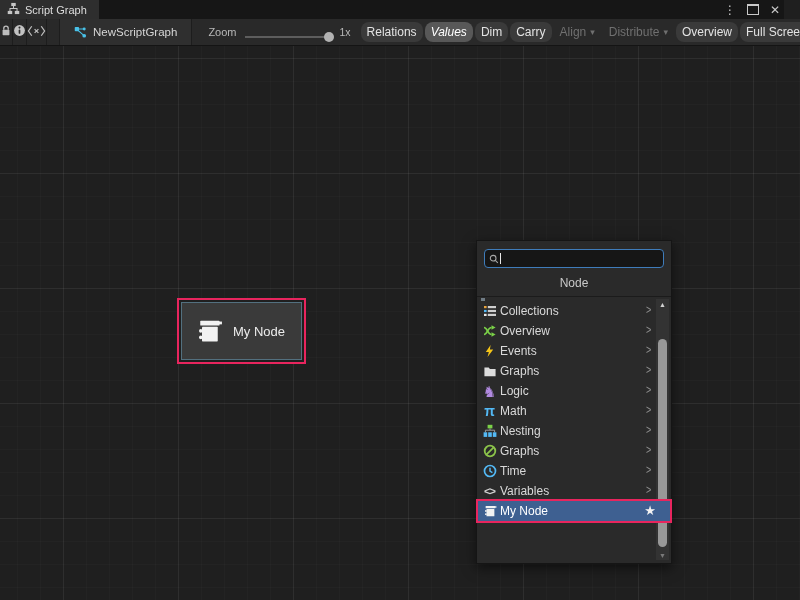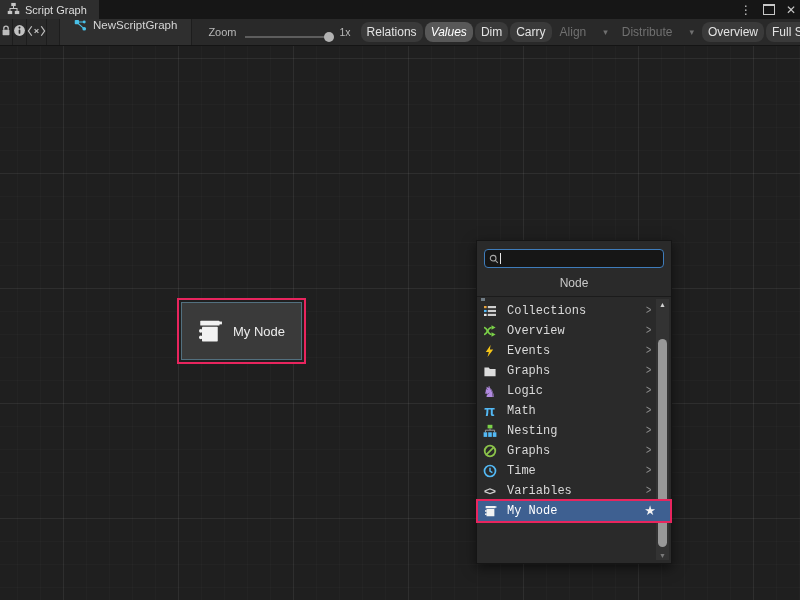--- a/index.html
+++ b/index.html
@@ -2,46 +2,46 @@
 <html><head>
 <meta charset="utf-8">
 <style>
   html,body{margin:0;padding:0;}
   body{width:800px;height:600px;overflow:hidden;background:#1f1f1f;
        font-family:"Liberation Sans","DejaVu Sans",sans-serif;
        -webkit-font-smoothing:antialiased;position:relative;}
   .window{position:absolute;inset:0;}
 
   
-  .tabbar{position:absolute;left:0;top:0;right:0;height:19px;background:#161616;display:flex;align-items:stretch;}
+  .tabbar{position:absolute;left:0;top:0;right:16px;height:19px;background:#161616;display:flex;align-items:stretch;}
   .tab{display:flex;align-items:center;gap:5px;background:#2e2e2e;padding:0 10px 0 7px;min-width:82px;}
   .tab-label{font-size:11px;color:#dedede;white-space:nowrap;}
   .winctl{position:absolute;right:4px;top:0;height:19px;display:flex;align-items:center;gap:11px;}
   .menu-dots{color:#c8c8c8;font-size:12px;line-height:1;}
   .maxbox{width:10px;height:8px;border:1px solid #c8c8c8;border-top-width:2px;}
   .closex{color:#c8c8c8;font-size:12px;line-height:1;}
 
   
   .toolbar{position:absolute;left:0;top:19px;right:0;height:26px;background:#292929;
            border-bottom:1px solid #141414;display:flex;align-items:center;overflow:hidden;}
   .itbtn{height:26px;display:flex;align-items:center;justify-content:center;border-right:1px solid #1d1d1d;}
   .itbtn.lock{width:27px;} .itbtn.info{width:32px;} .itbtn.code{width:60px;}
-  .graphbtn{height:26px;display:flex;gap:6px;background:#2f2f2f;
+  .graphbtn{height:26px;display:flex;align-items:center;gap:6px;background:#2f2f2f;
             margin-left:12px;padding:0 14px;border-left:1px solid #1d1d1d;border-right:1px solid #1d1d1d;}
   .graphbtn span{font-size:11.5px;color:#d6d6d6;white-space:nowrap;}
   .zoomgrp{display:flex;align-items:flex-end;margin-left:16px;}
   .zoomlbl{font-size:11px;color:#b8b8b8;margin-right:8px;}
   .ztrack{width:86px;height:2px;background:#5d5d5d;position:relative;}
   .zhandle{position:absolute;right:-3px;top:-4px;width:10px;height:10px;border-radius:50%;background:#b2b2b2;}
   .zval{font-size:10.5px;color:#b8b8b8;margin-left:9px;}
   .tbtns{display:flex;align-items:center;margin-left:8px;}
   .tbtn{height:20px;display:flex;align-items:center;background:#3a3a3a;border-radius:8px;
         margin-left:2px;padding:0 6px;font-size:12px;color:#e3e3e3;white-space:nowrap;}
   .tbtn.active{background:#585858;color:#fff;font-style:italic;}
-  .tbtn.disabled{background:transparent;color:#707070;gap:13px;}
+  .tbtn.disabled{background:transparent;color:#707070;}
   .tbtn .dd{font-size:9px;margin-left:4px;color:inherit;}
 
   
   .canvas{position:absolute;left:0;top:46px;right:0;bottom:0;background-color:#1f1f1f;
     background-image:
       linear-gradient(rgba(255,255,255,.05) 1px, transparent 1px),
       linear-gradient(90deg, rgba(255,255,255,.05) 1px, transparent 1px),
       linear-gradient(rgba(255,255,255,.018) 1px, transparent 1px),
       linear-gradient(90deg, rgba(255,255,255,.018) 1px, transparent 1px);
     background-size:115px 115px,115px 115px,23px 23px,23px 23px;
@@ -63,21 +63,21 @@
   .search-field input{flex:1;background:transparent;border:none;outline:none;color:#eee;
                       font-size:11px;font-family:inherit;padding:0;margin-left:2px;}
   .caret{width:1px;height:11px;background:#e8e8e8;margin-left:1px;}
   .popup-header{text-align:center;font-size:12px;color:#c9c9c9;padding:3px 0 6px 0;}
   .popup-sep{border-top:1px solid #1b1b1b;}
   .partial-row{height:4px;overflow:hidden;display:flex;padding-left:4px;gap:1px;}
   .partial-row i{display:block;width:4px;height:3px;background:#6f7b84;margin-top:1px;}
   .plist{position:absolute;left:1px;right:15px;top:60px;bottom:3px;}
   .lrow{height:20px;display:flex;align-items:center;padding-left:4px;position:relative;}
   .li-icon{width:15px;height:15px;display:flex;align-items:center;justify-content:center;flex:none;}
-  .li-label{font-size:12px;color:#d9d9d9;margin-left:10px;white-space:nowrap;font-family:Liberation Mono, monospace;}
+  .li-label{font-size:12px;color:#d9d9d9;margin-left:3px;white-space:nowrap;}
   .li-chev{position:absolute;right:4px;top:2px;color:#8f8f8f;font-size:12px;transform:scaleX(.75);}
   .li-star{position:absolute;right:14px;top:2px;color:#f2f2f2;font-size:13px;}
   .lrow.sel{background:#3e6091;width:calc(100% + 10px);box-shadow:0 0 0 2px #e8255e;z-index:3;}
   .lrow.sel .li-label{color:#fff;}
   .g-logic{color:#b18ae0;font-size:15px;line-height:1;}
   .g-math{color:#53b9f5;font-size:14px;line-height:1;font-weight:bold;}
   .g-vars{color:#d2d2d2;font-size:11px;font-weight:bold;letter-spacing:-1px;}
   .g-fx{color:#f0f0f0;font-size:13px;font-style:italic;font-family:"Liberation Serif","DejaVu Serif",serif;font-weight:bold;letter-spacing:-1px;}
 
   

